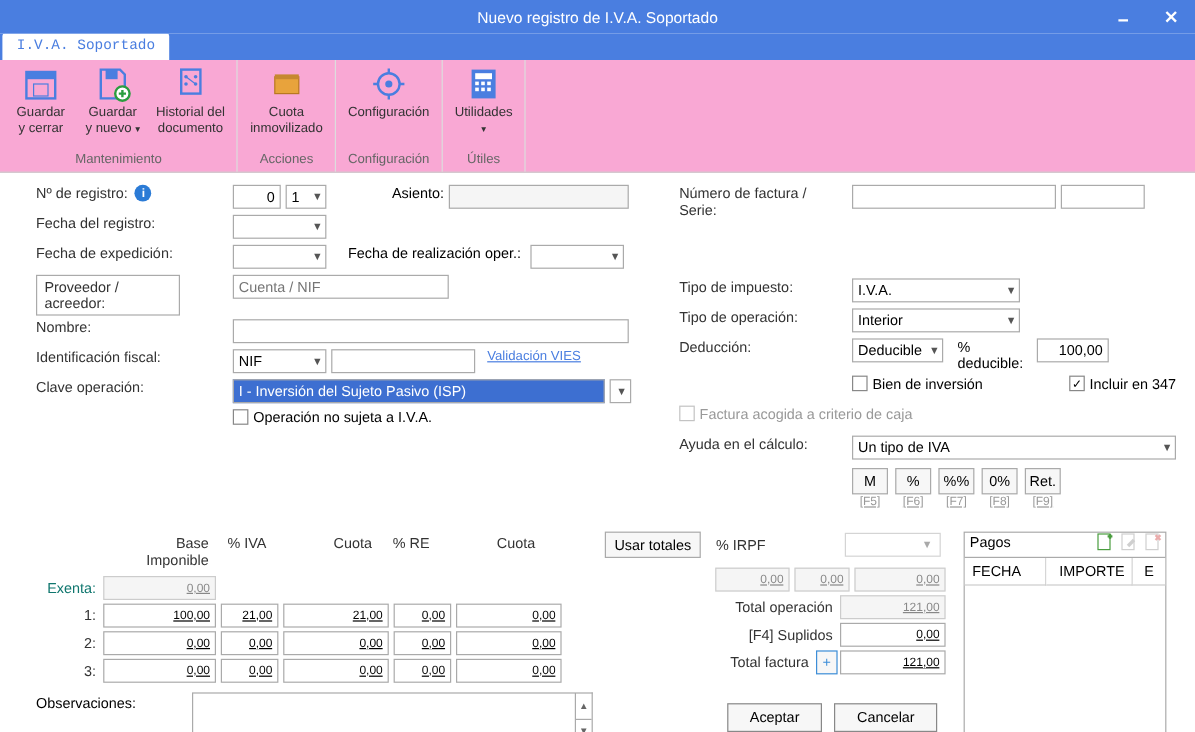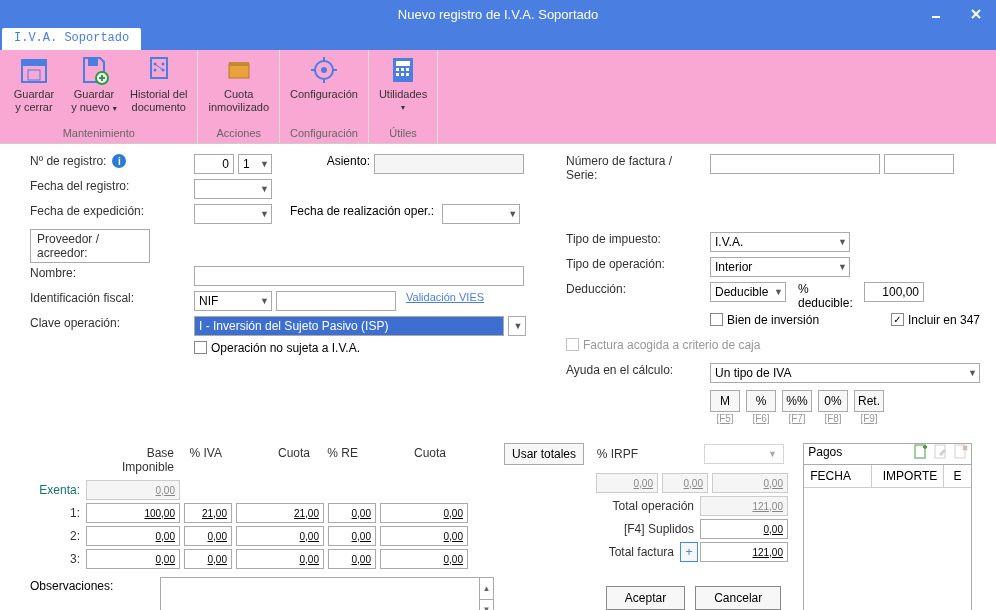--- a/index.html
+++ b/index.html
@@ -209,20 +209,21 @@
           </div>
         <div style="width:10px"></div>
         <div>Fecha de realización oper.:</div>
         <div class="sel" style="width:78px;margin-left:4px">
             <span></span>
             <span class="caret">▼</span>
           </div>
       </div>
       <div class="row">
         <div class="lbl"><span style="border:1px solid #aaa;padding:2px 6px;display:inline-block;width:120px">Proveedor / acreedor:</span></div>
+        <input class="inp" style="width: 180px; color: rgb(170, 170, 170);" placeholder="Cuenta / NIF">
       </div>
       <div class="row">
         <div class="lbl">Nombre:</div>
         <input class="inp" style="width: 330px;">
       </div>
       <div class="row">
         <div class="lbl">Identificación fiscal:</div>
         <div class="sel" style="width:78px">
             <span>NIF</span>
             <span class="caret">▼</span>

